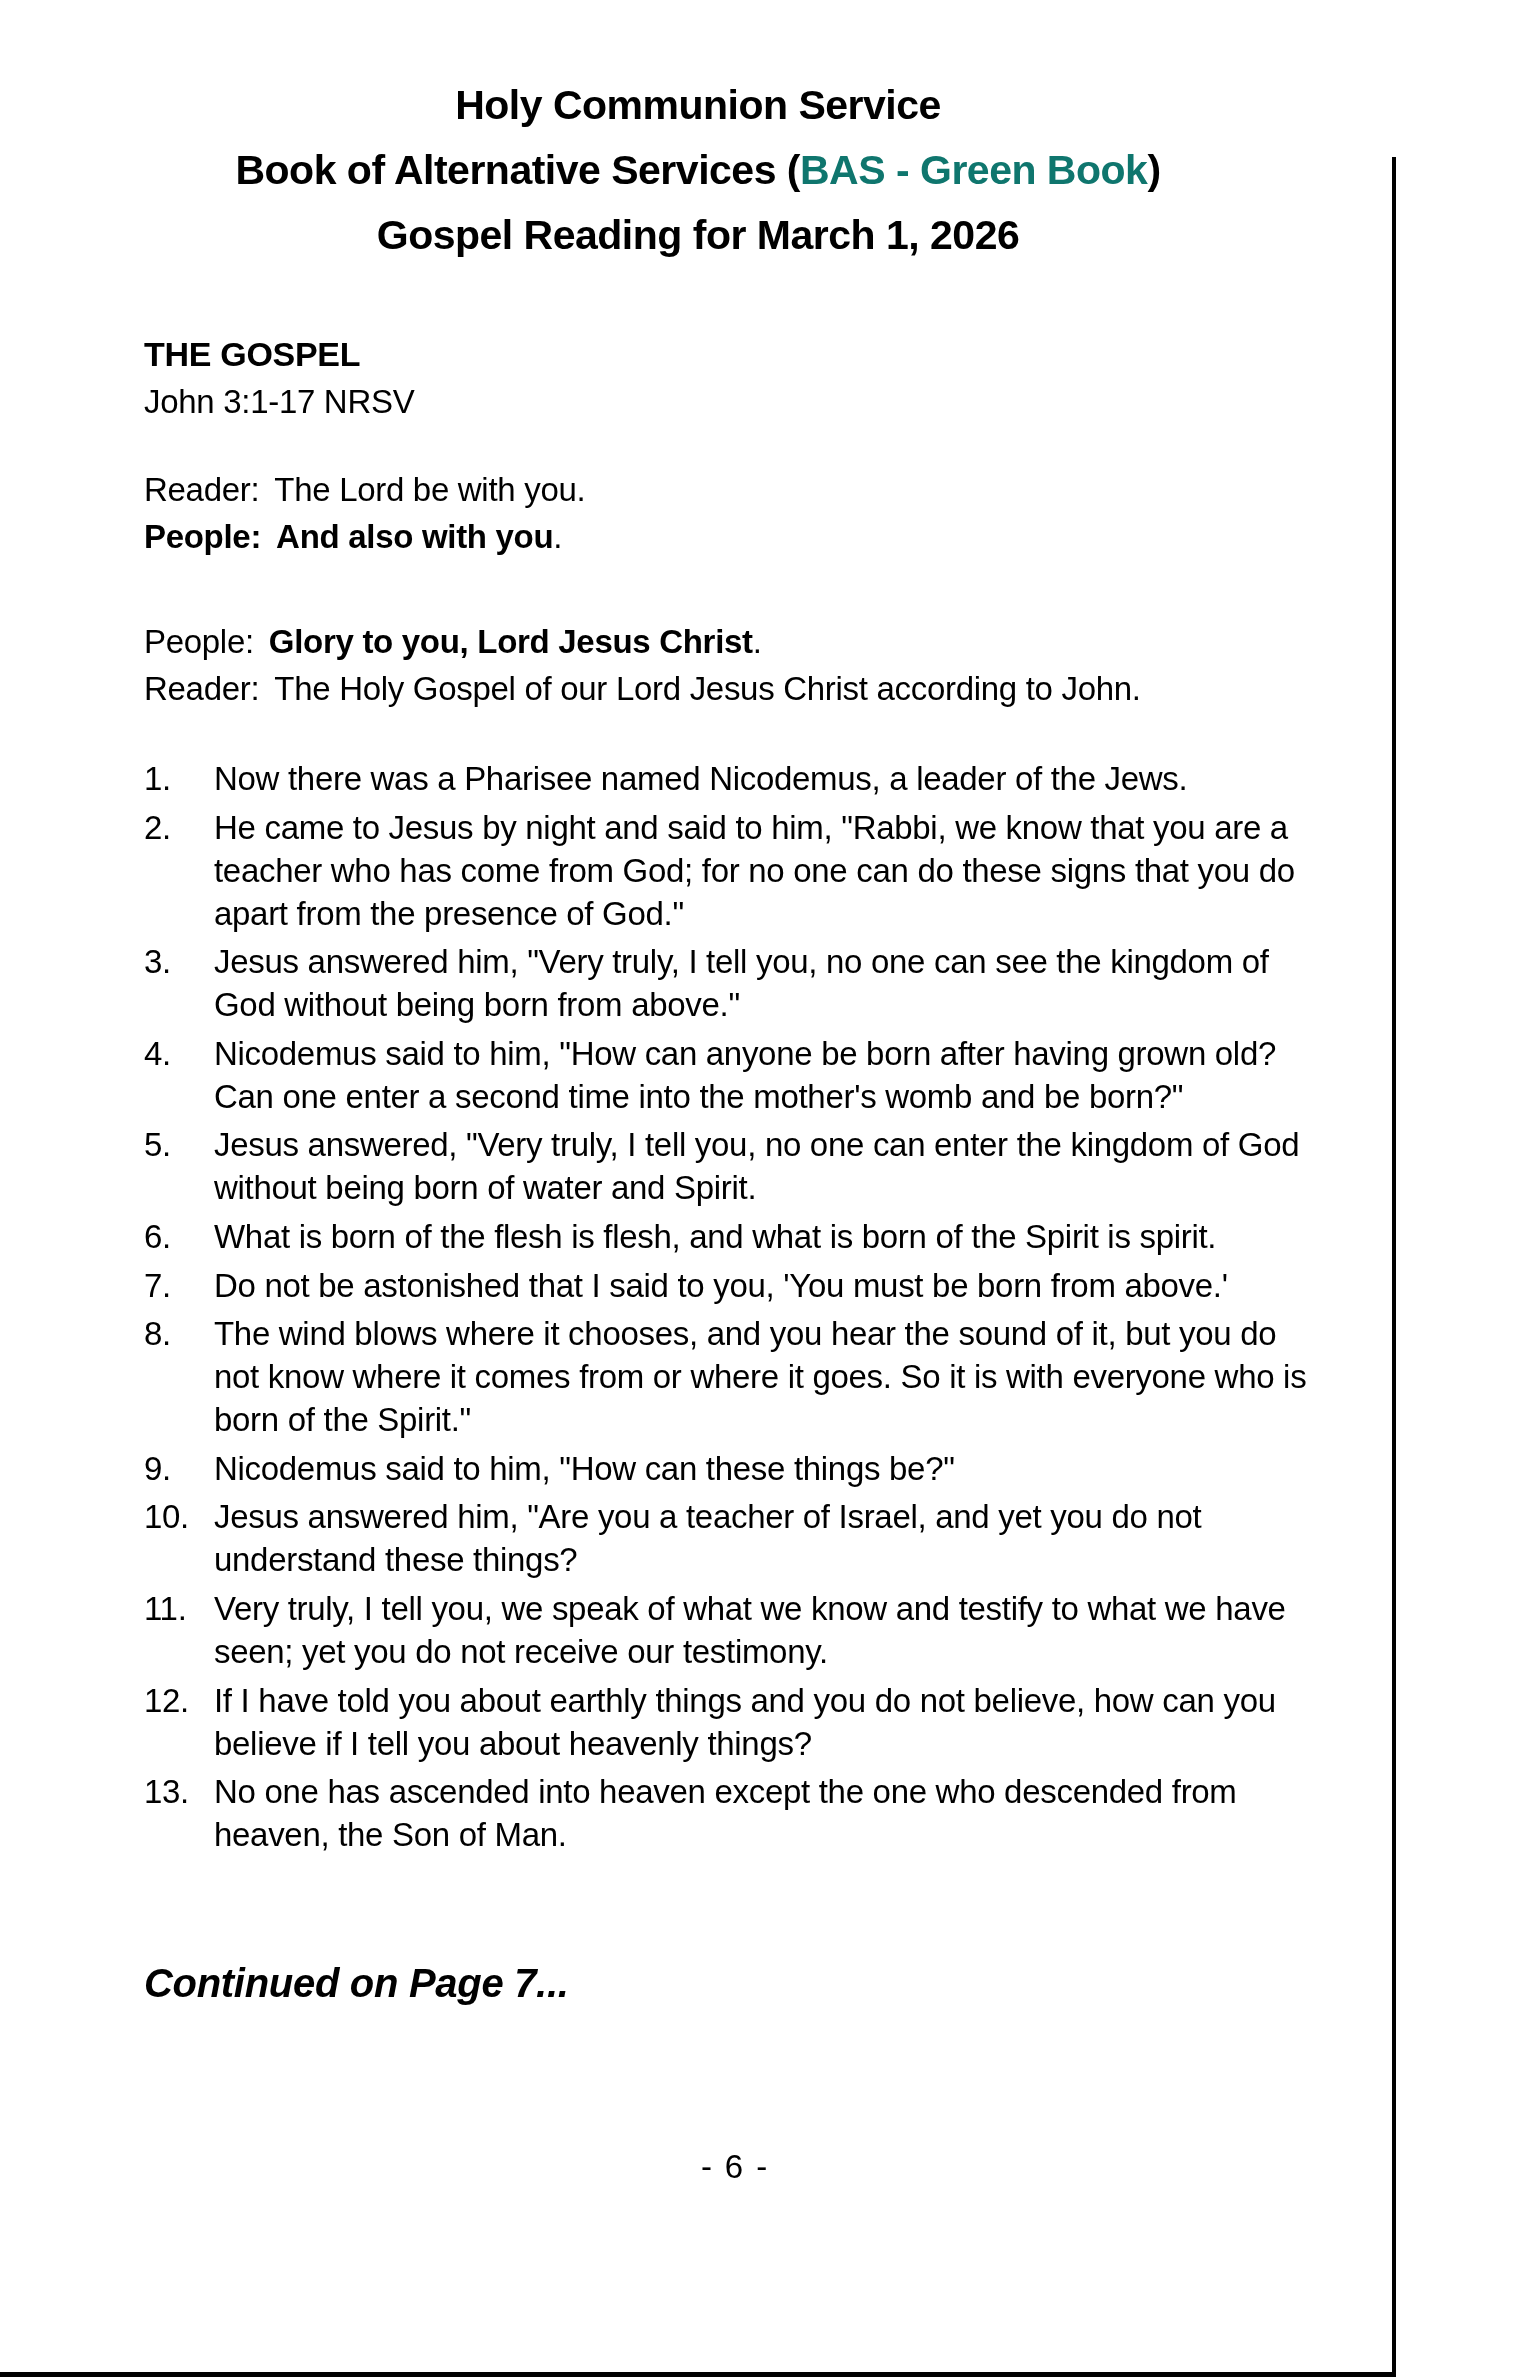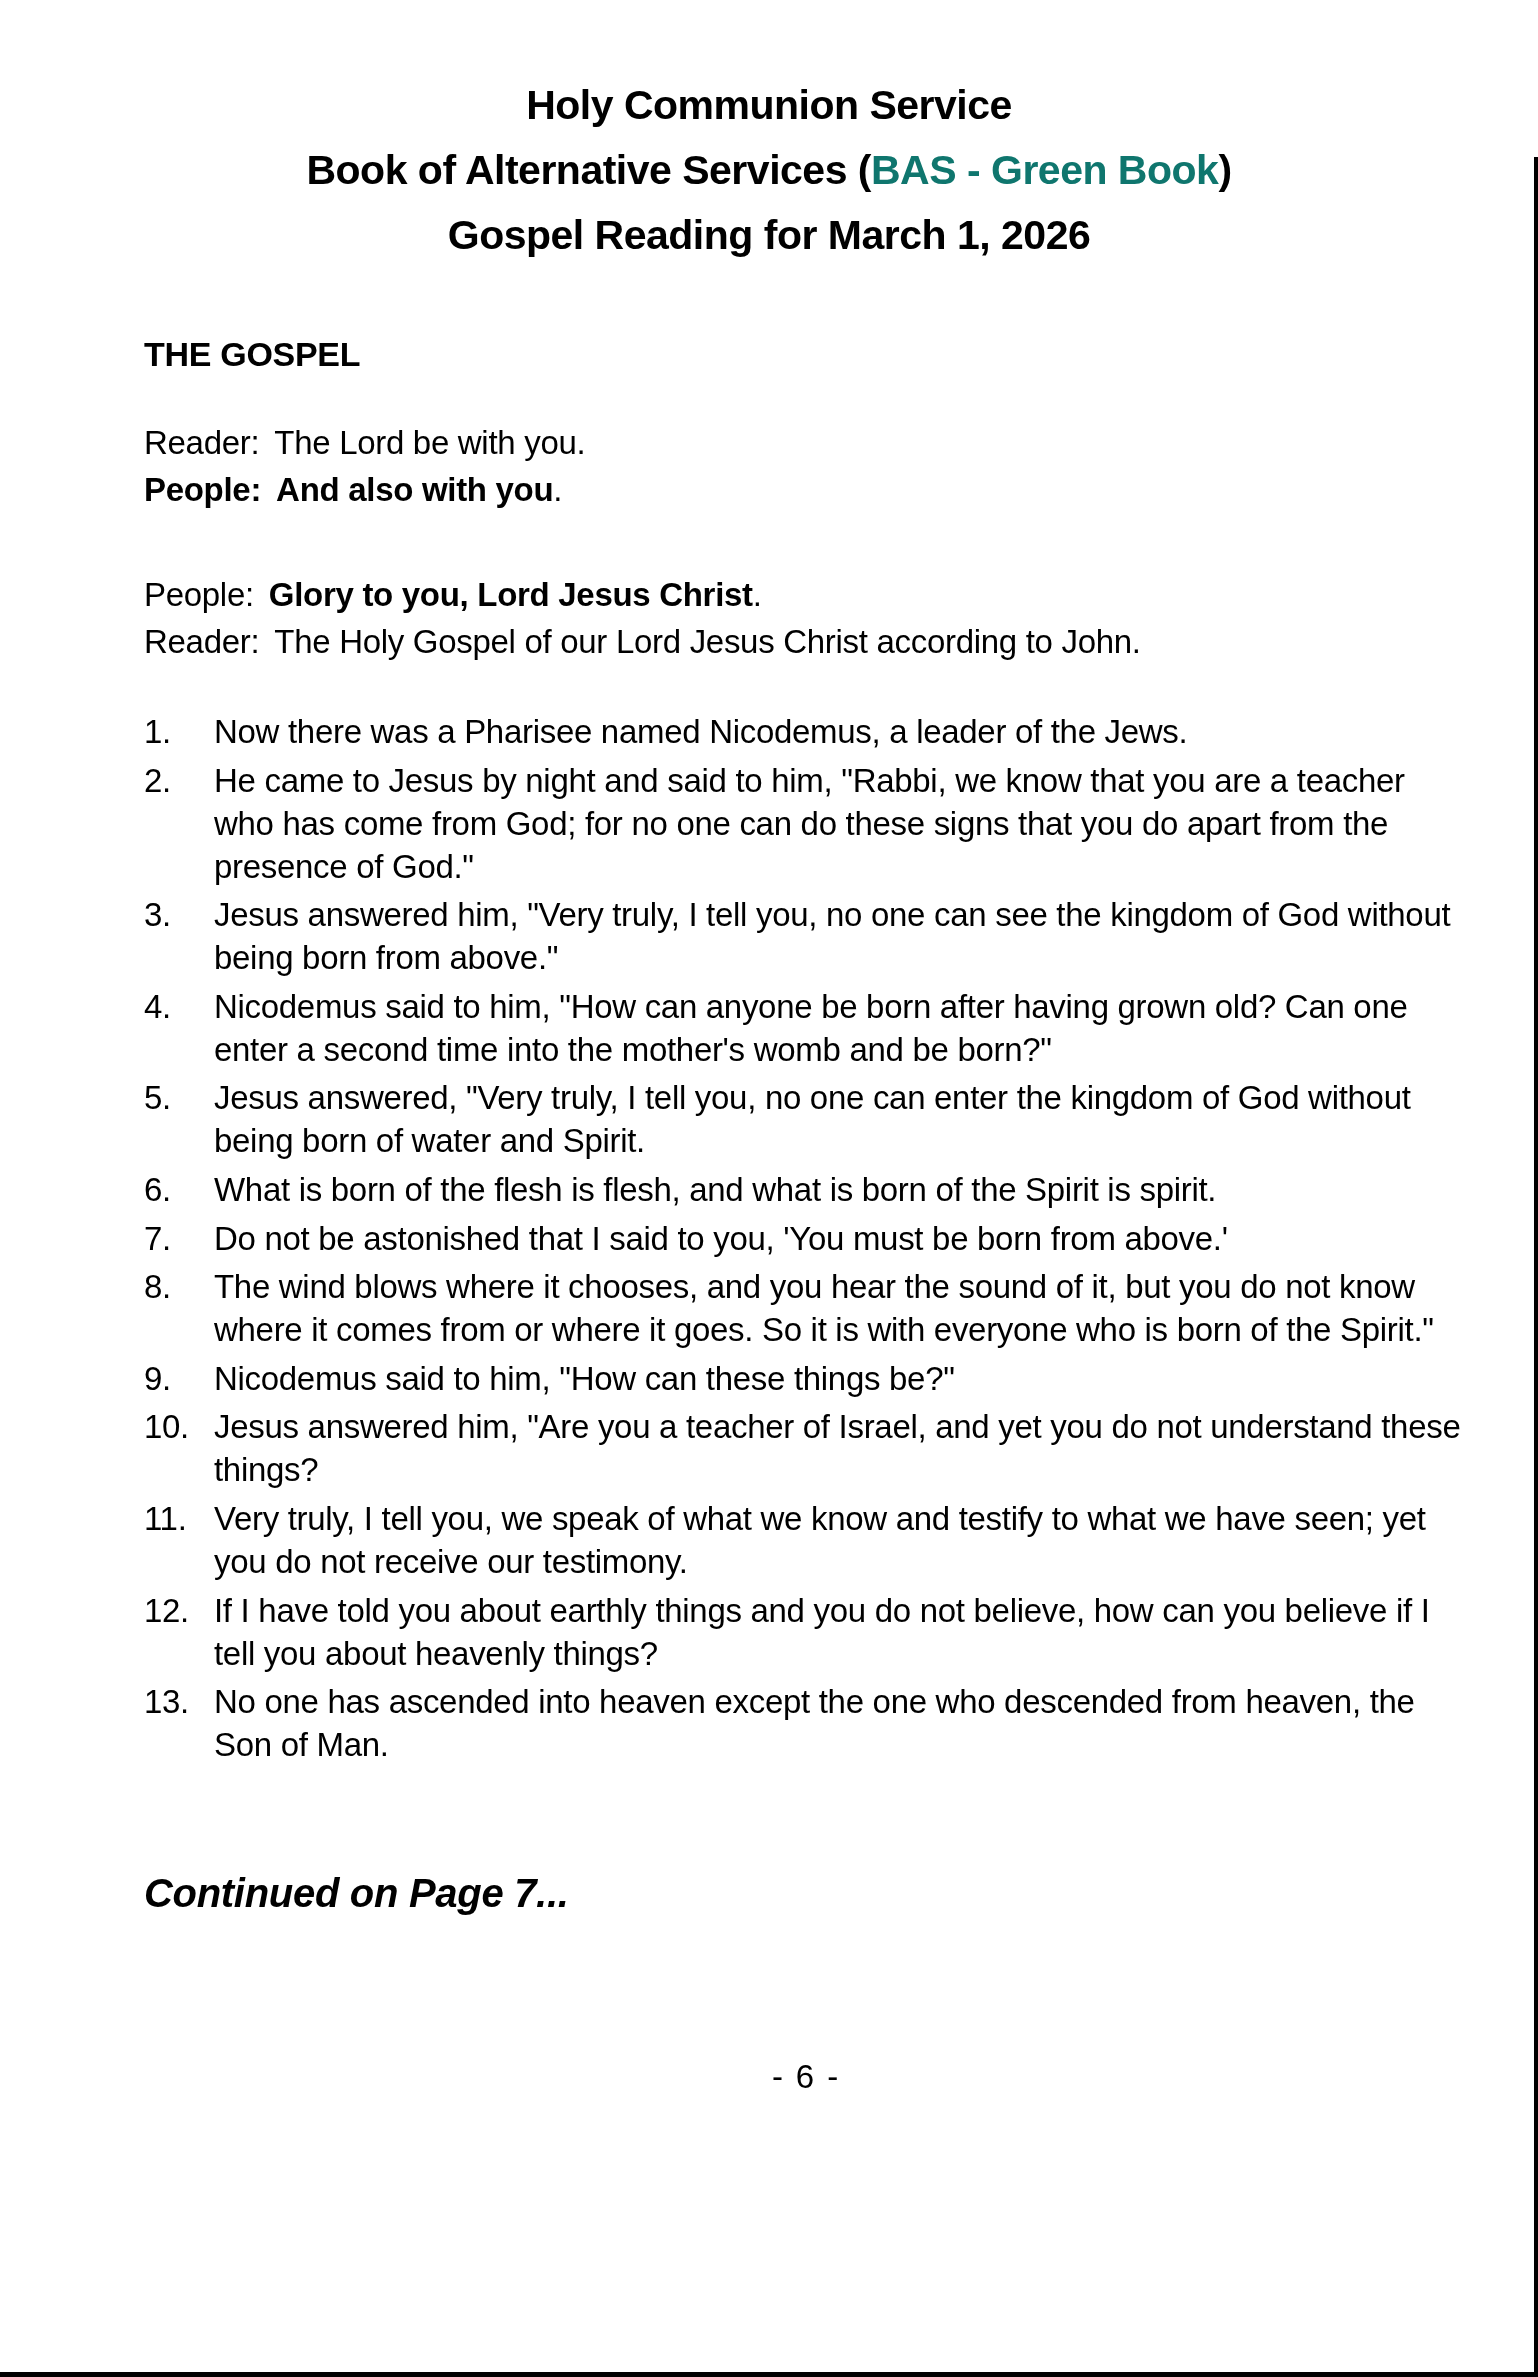--- a/index.html
+++ b/index.html
@@ -1,18 +1,18 @@
 <!DOCTYPE html>
 <html style="font-size:15px"><head>
 <meta charset="utf-8">
 <style>
   html,body{margin:0;padding:0;background:#ffffff;}
   .page{
     position:relative;
-    width:1538px;height:2377px;
+    width:1396px;height:2377px;
     background:#ffffff;
     overflow:hidden;
     font-family:"Liberation Sans", sans-serif;
     color:#000000;
     letter-spacing:-0.3px;
   }
   
   .edge-right{position:absolute;top:157px;right:0;width:3.7px;bottom:0;background:#000;}
   .edge-bottom{position:absolute;left:0;right:0;bottom:0;height:4.7px;background:#000;}
 
@@ -49,20 +49,21 @@
   <header class="titles">
     <div class="title-line">Holy Communion Service</div>
     <div class="title-line"><span>Book of Alternative Services (</span><span class="green" style="color: #0f766e;">BAS - Green Book</span><span>)</span></div>
     <div class="title-line">Gospel Reading for March 1, 2026</div>
   </header>
 
   <div class="content">
 
     <section class="gospel-head">
       <div class="gospel-title">THE GOSPEL</div>
+      <div class="gospel-ref">John 3:1-17 NRSV</div>
     </section>
 
     <section class="dialogue">
       <p><span class="lbl">Reader:</span><span class="txt">The Lord be with you.</span></p>
       <p><span class="lbl b">People:</span><span class="txt b">And also with you</span><span>.</span></p>
     </section>
 
     <section class="dialogue second">
       <p><span class="lbl">People:</span><span class="txt b">Glory to you, Lord Jesus Christ</span><span>.</span></p>
       <p><span class="lbl">Reader:</span><span class="txt">The Holy Gospel of our Lord Jesus Christ according to John.</span></p>

